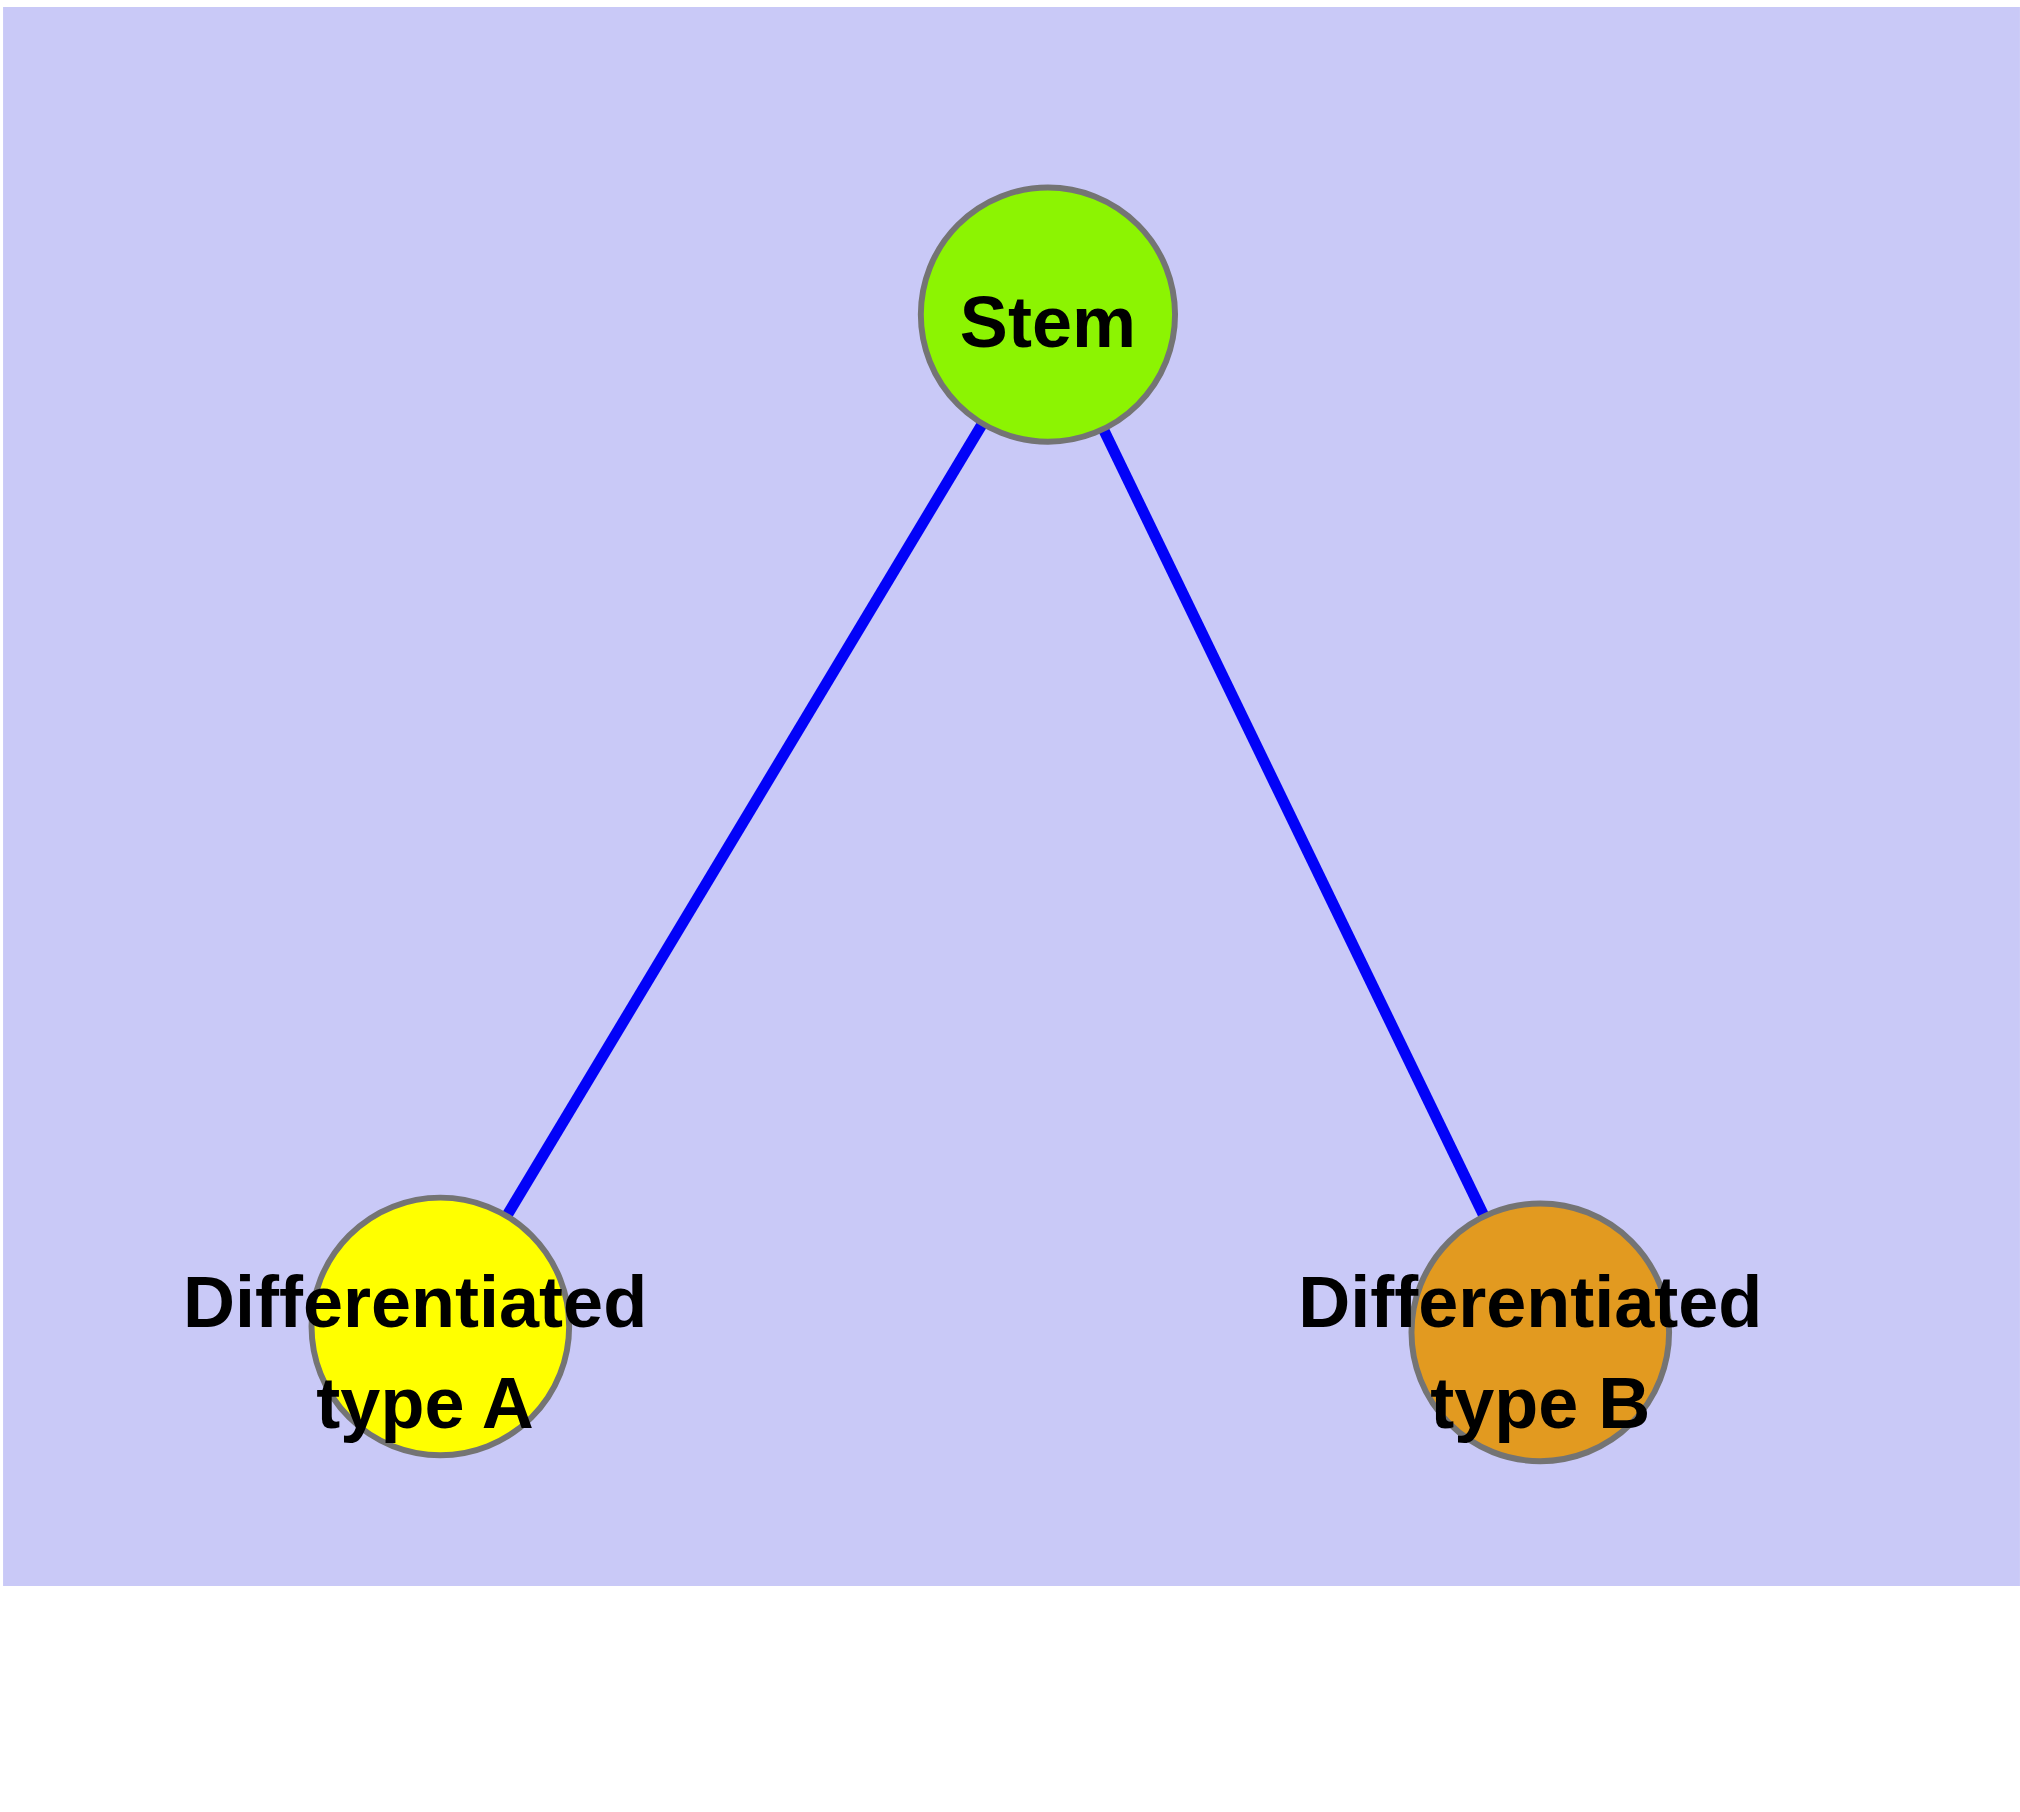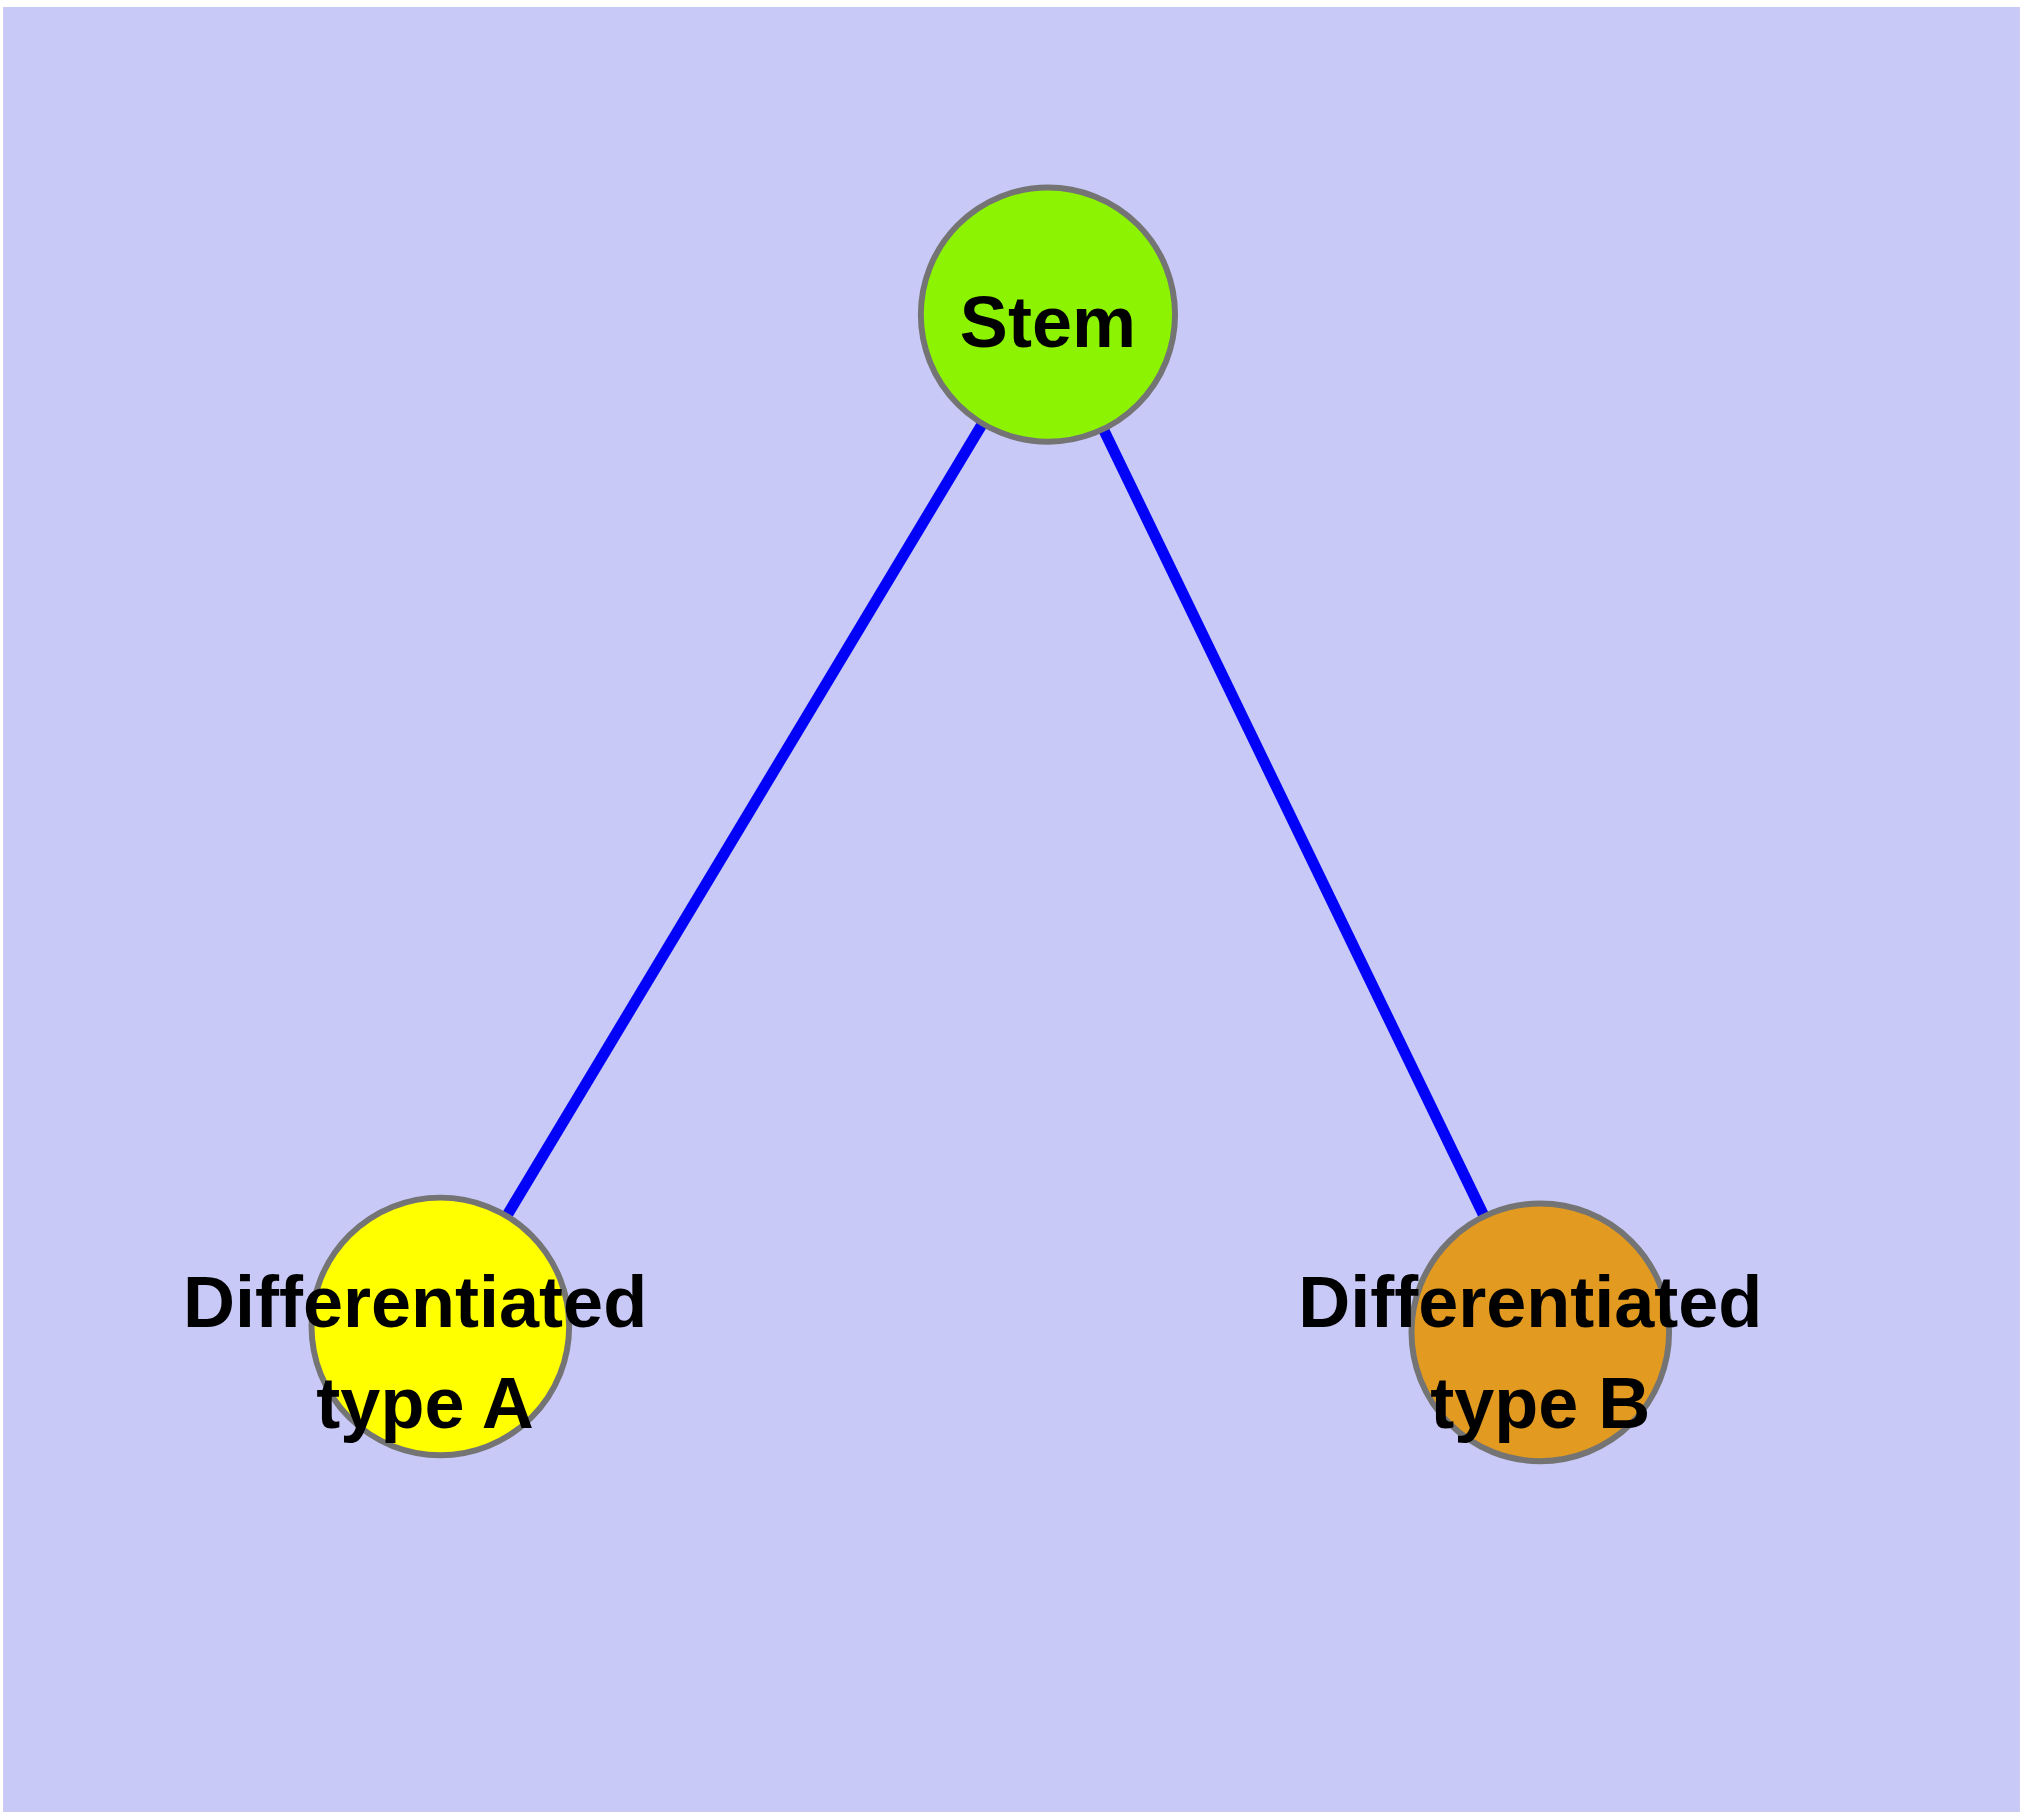--- a/index.html
+++ b/index.html
@@ -3,21 +3,21 @@
 <meta charset="utf-8">
 <style>
   html, body {
     margin: 0;
     padding: 0;
     background: #ffffff;
   }
   .canvas {
     position: relative;
     width: 2021px;
-    height: 1812px;
+    height: 1586px;
     background: #ffffff;
     overflow: hidden;
     font-family: "Liberation Sans", sans-serif;
   }
   .graph-svg {
     position: absolute;
     left: 3.4px;
     top: 6.8px;
     width: 2017px;
     height: 1805px;

